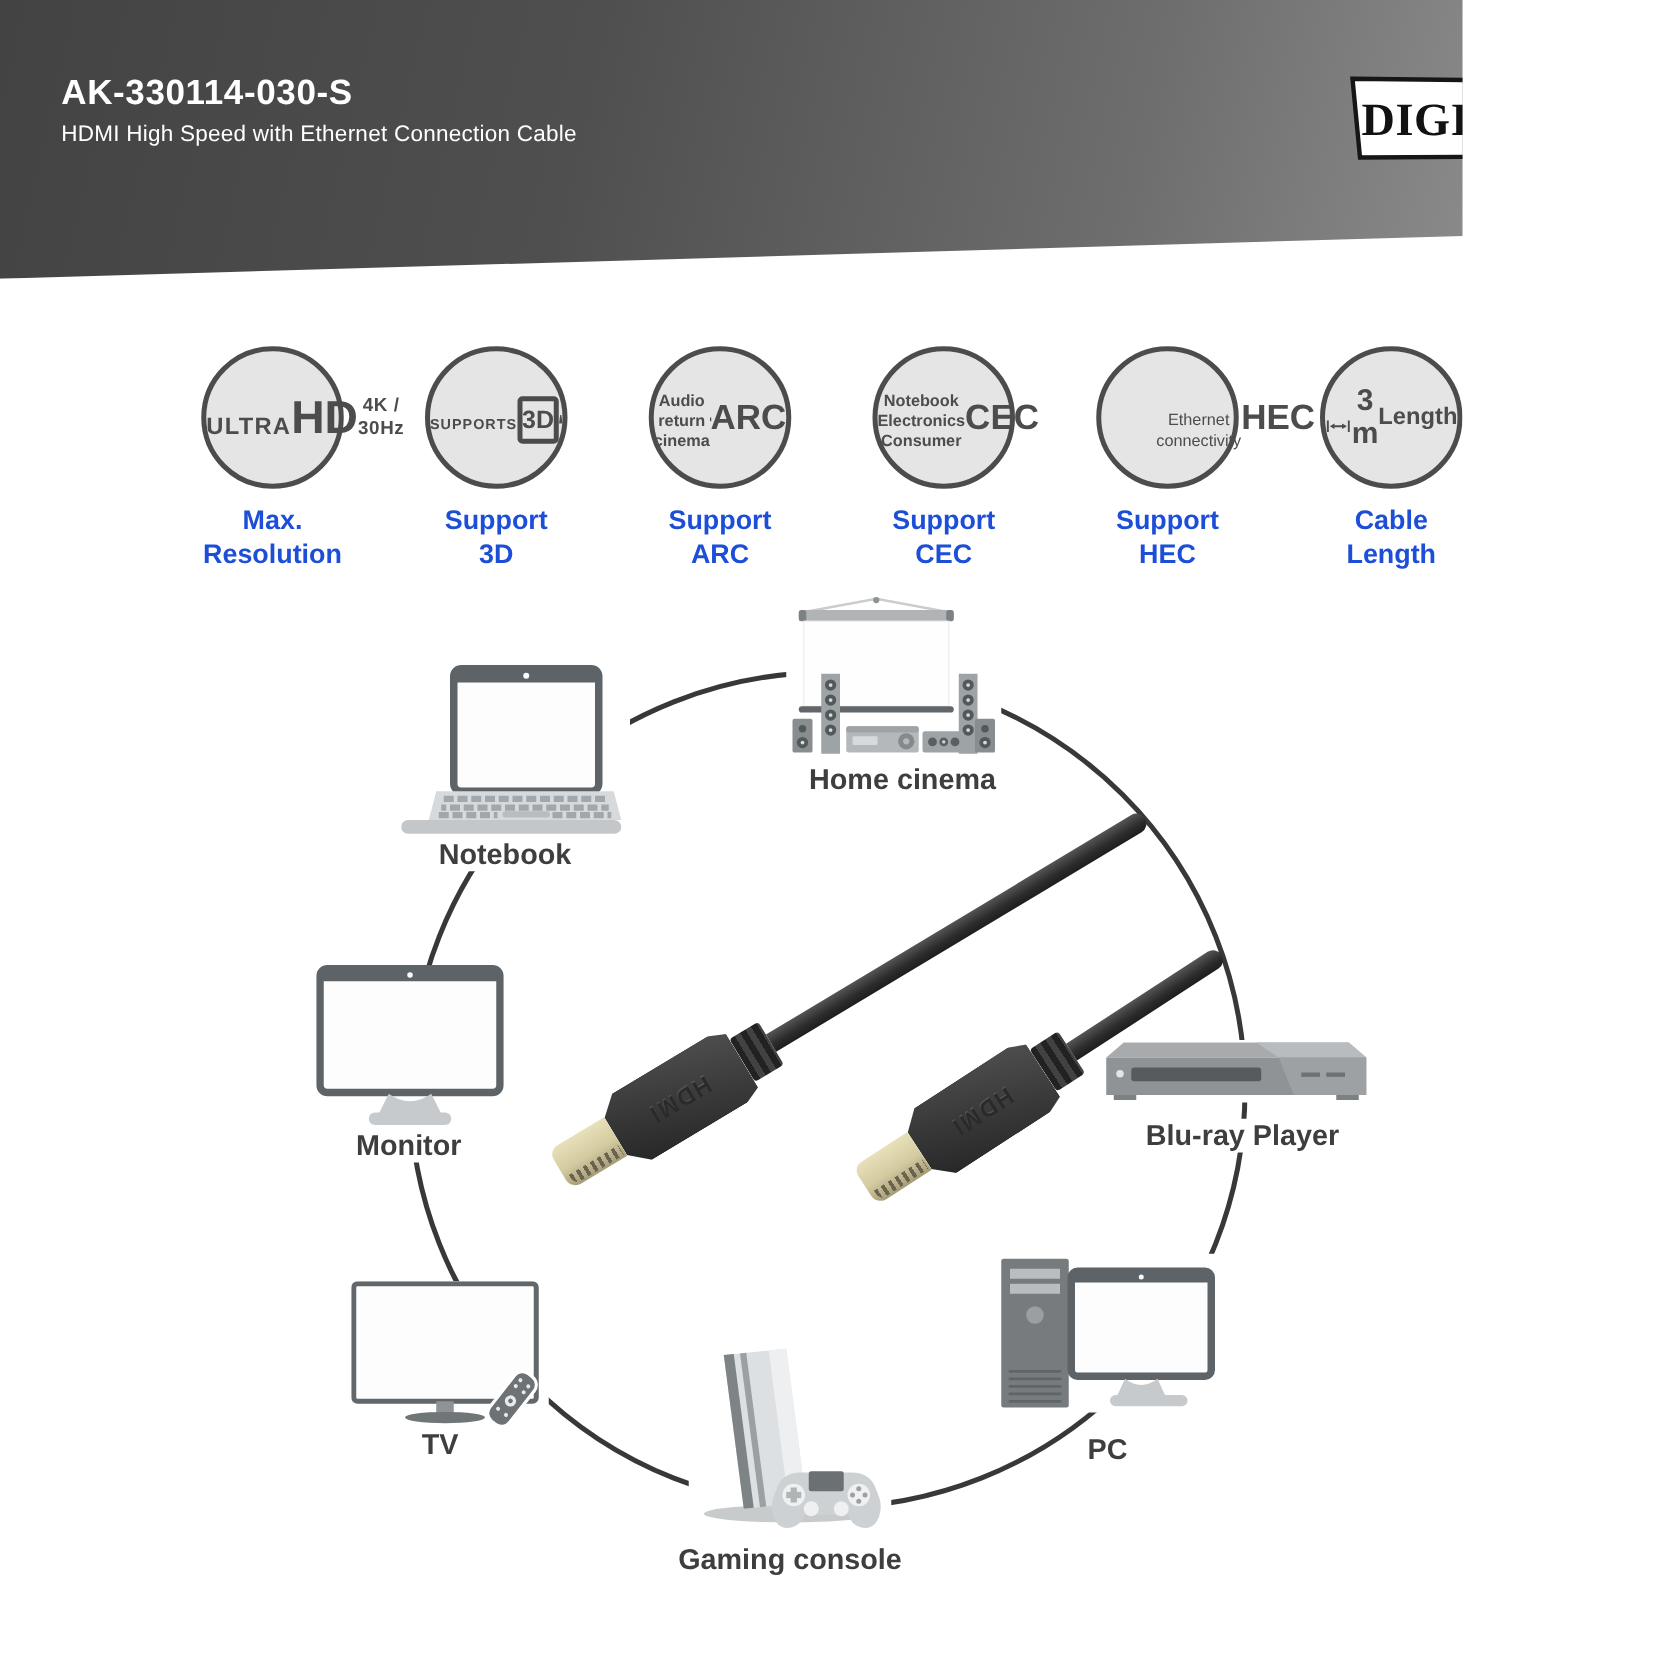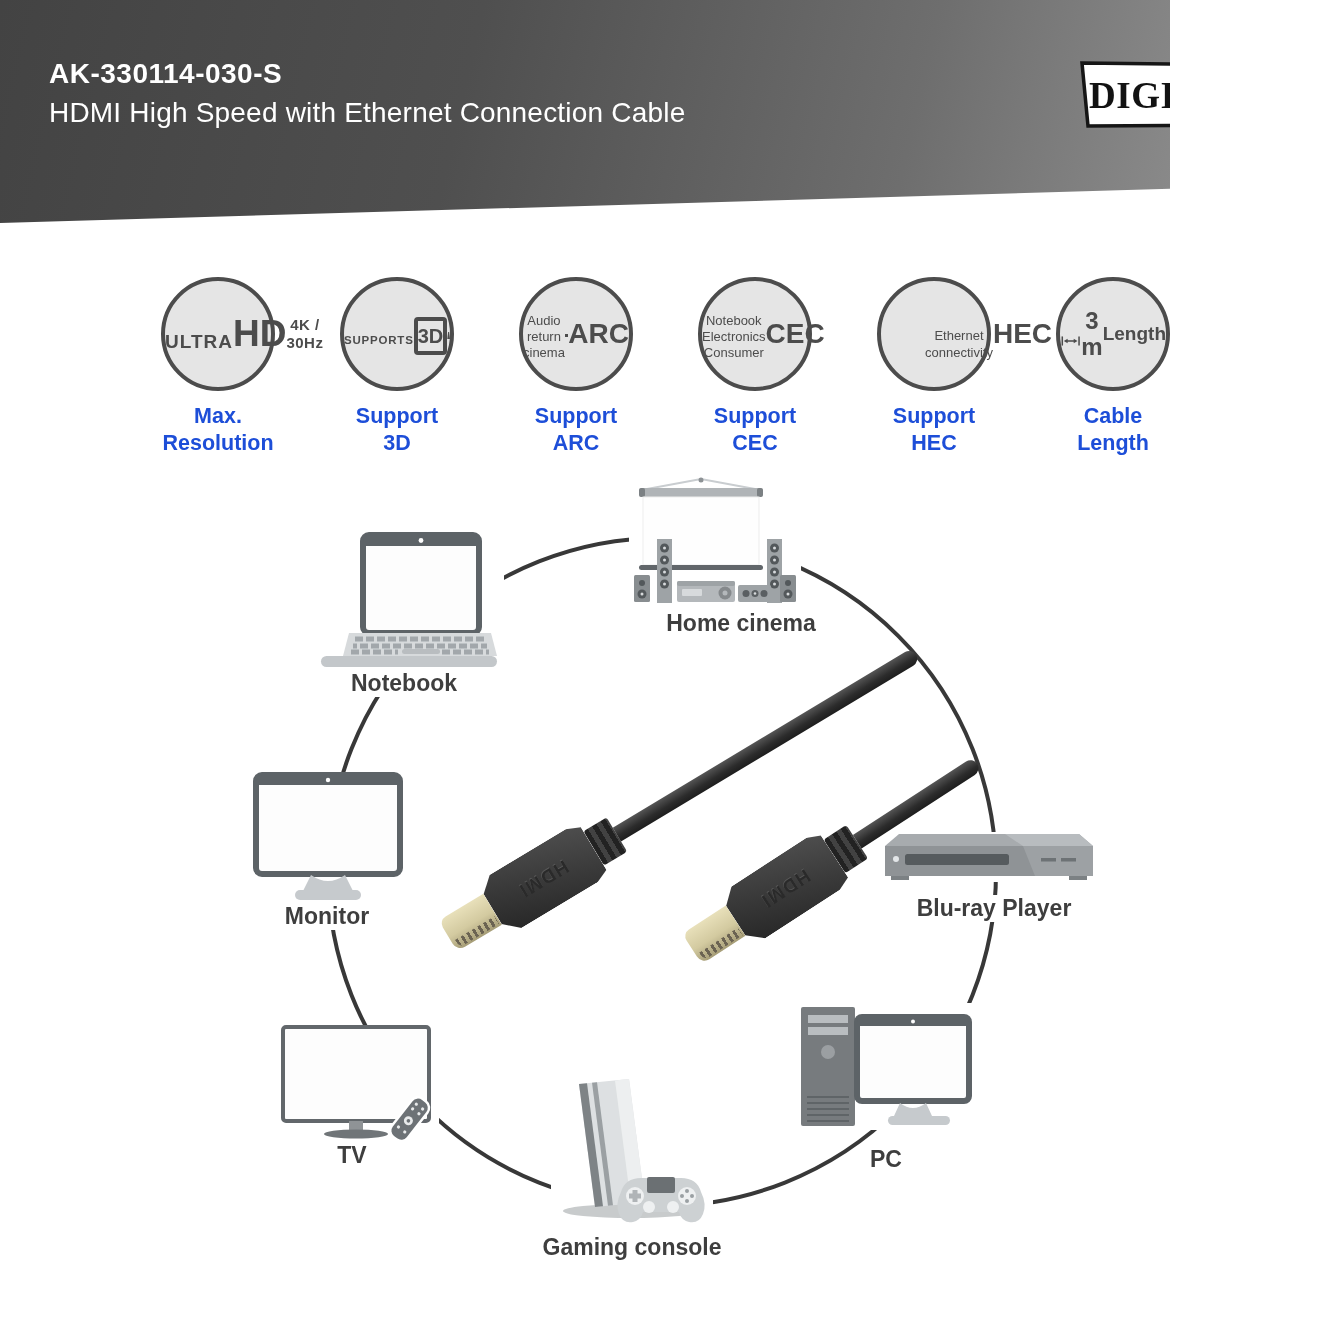--- a/index.html
+++ b/index.html
@@ -6,42 +6,42 @@
   html,body { width:1333px; height:1333px; background:#ffffff; font-family:"Liberation Sans", sans-serif; }
   .page { position:relative; width:1170px; height:1333px; overflow:hidden; background:#fff; }
 
   
   .banner {
     position:absolute; left:0; top:0; width:1333px; height:225px;
     background:linear-gradient(103deg, #434343 0%, #4f4f4f 35%, #6e6e6e 68%, #9a9a9a 100%);
     clip-path:polygon(0 0, 1333px 0, 1333px 184px, 0 223px);
   }
   .banner-title { position:absolute; left:49px; top:58px; color:#fff; font-size:28px; font-weight:bold; letter-spacing:.5px; }
-  .banner-subtitle { position:absolute; left:49px; top:97px; color:#fff; font-size:28px; font-weight:normal; letter-spacing:.2px; }
+  .banner-subtitle { position:absolute; left:49px; top:97px; color:#fff; font-size:18px; font-weight:normal; letter-spacing:.2px; }
   .brand-logo { position:absolute; left:1078px; top:60px; }
 
   
   .feature { position:absolute; top:277px; width:170px; text-align:center; }
   .fcircle {
     width:114px; height:114px; margin:0 auto; border:4px solid #4c4c4c; border-radius:50%;
     color:#4c4c4c; display:flex; flex-direction:row; align-items:center; background:#e5e5e5;
   }
   .flabel { margin-top:12px; font-size:21.5px; line-height:27px; font-weight:bold; color:#1d4ed8; }
 
   .uh-line1 { margin-top:15px; font-size:19px; font-weight:bold; letter-spacing:1px; line-height:20px; }
   .uh-line2 { font-size:37px; font-weight:bold; line-height:34px; }
   .uh-line3 { font-size:15px; font-weight:bold; line-height:18px; letter-spacing:.5px; }
 
   .sup { margin-top:12px; font-size:11.5px; font-weight:bold; letter-spacing:.8px; }
   .tv3d { margin-top:4px; width:58px; height:38px; border:4px solid #4c4c4c; border-radius:4px;
           display:flex; align-items:center; justify-content:center; font-size:20px; font-weight:bold; }
   .tv3d-stand { width:34px; height:7px; margin-top:3px; background:#4c4c4c;
           clip-path:polygon(32% 0, 68% 0, 100% 100%, 0 100%); }
 
-  .desc3 { margin-top:6px; font-size:13px; line-height:16px; font-weight:normal; }
+  .desc3 { margin-top:6px; font-size:13px; line-height:16px; font-weight:bold; }
   .desc2 { margin-top:19px; font-size:13px; line-height:17px; font-weight:normal;margin-left:44px; }
   .divider { width:78px; height:3px; background:#4c4c4c; margin:6px auto 4px; }
   .acr { font-size:28px; font-weight:bold; line-height:30px; }
 
   .len-icon { margin-top:13px; }
   .len-val { font-size:24px; font-weight:bold; line-height:26px; }
   .len-unit { font-size:19px; font-weight:bold; line-height:22px; }
 
   
   .conn-circle { position:absolute; left:0; top:0; z-index:1; }
@@ -266,21 +266,21 @@
         <circle cx="96" cy="116" r="2.5" fill="#b4b8bb"></circle>
       <rect x="109" y="108" width="33" height="17" rx="2" fill="#9ea3a6"></rect>
       <g fill="#5a5f62">
           <circle cx="117" cy="116.5" r="3.5"></circle>
           <circle cx="126" cy="116.5" r="3.5"></circle>
           <circle cx="135" cy="116.5" r="3.5"></circle>
         </g>
       <circle cx="126" cy="116.5" r="1.3" fill="#d7dadc"></circle>
     </svg>
   </div>
-  <div class="device-label" style="left:741px; top:610px;">Home cinema</div>
+  <div class="device-label" style="left:722px; top:610px;">Home cinema</div>
 
   <div class="device" style="left:253px; top:772px; width:150px; height:133px;">
     <svg width="150" height="133" viewBox="0 0 150 133">
       <rect x="3" y="3" width="144" height="99" rx="6" fill="#fdfdfd" stroke="#5d6367" stroke-width="6"></rect>
       <path d="M3 13 L3 9 Q3 3 9 3 L141 3 Q147 3 147 9 L147 13 Z" fill="#5d6367"></path>
       <circle cx="75" cy="8" r="2.2" fill="#fdfdfd"></circle>
       <path d="M58 103 q17 12 34 0 l8 16 H50 Z" fill="#c6cacd"></path>
       <rect x="42" y="118" width="66" height="10" rx="5" fill="#c6cacd"></rect>
     </svg>
   </div>

